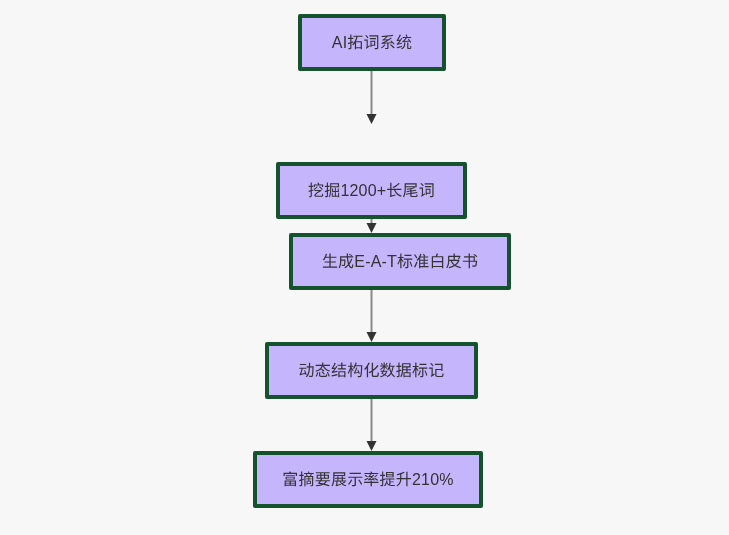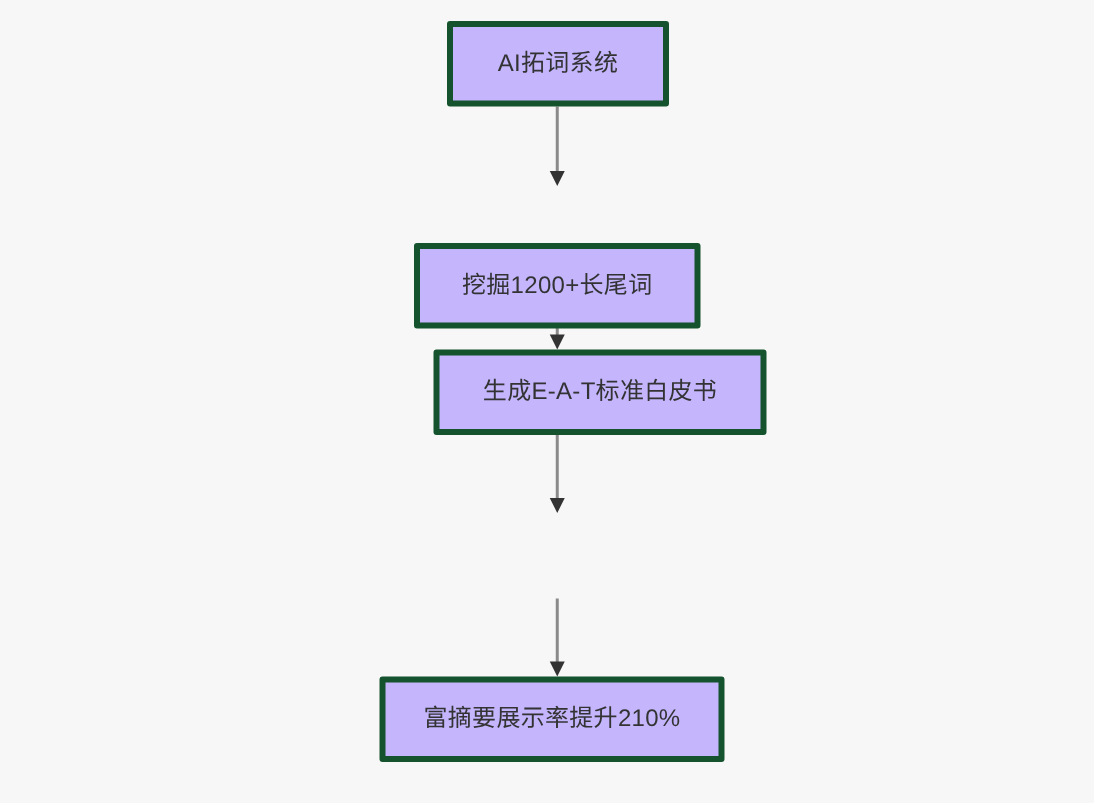--- a/index.html
+++ b/index.html
@@ -102,18 +102,21 @@
   </div>
 
   <div class="node" id="node-2">
     <span class="node-label">挖掘1200+长尾词</span>
   </div>
 
   <div class="node" id="node-3">
     <span class="node-label">生成E-A-T标准白皮书</span>
   </div>
 
+  <div class="node" id="node-4">
+    <span class="node-label">动态结构化数据标记</span>
+  </div>
 
   <div class="node" id="node-5">
     <span class="node-label">富摘要展示率提升210%</span>
   </div>
 
 </div>
 
 </body></html>

